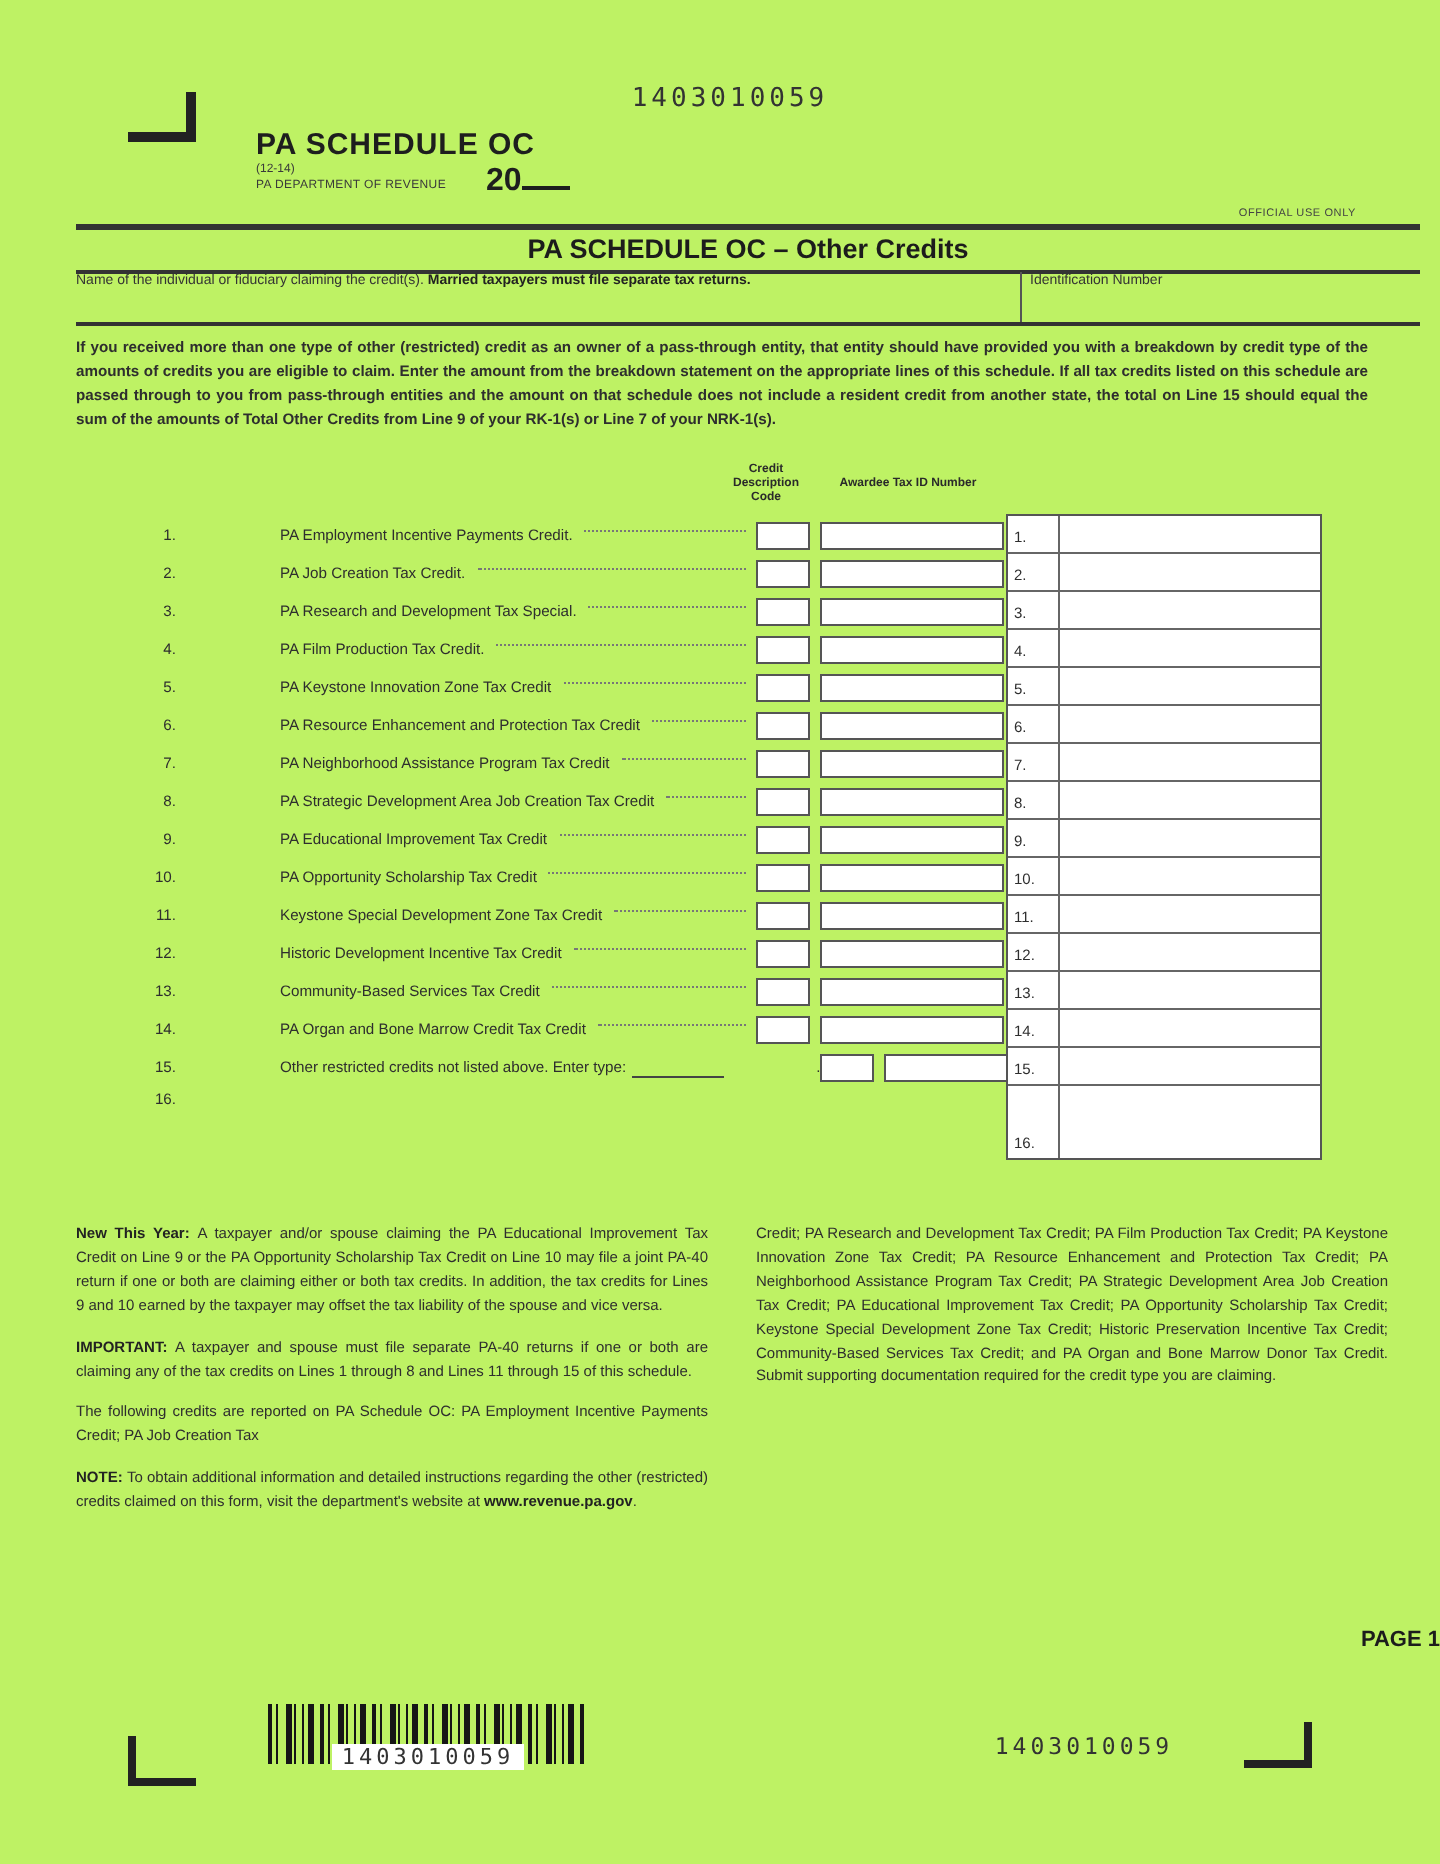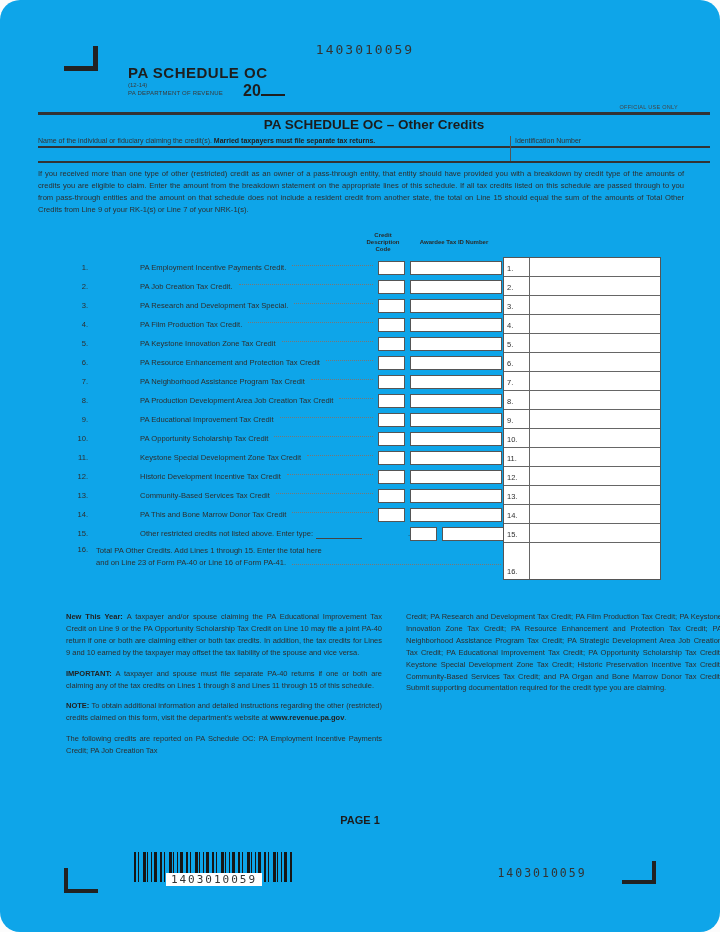--- a/index.html
+++ b/index.html
@@ -1,42 +1,42 @@
 <!DOCTYPE html>
 <html><head>
 <meta charset="utf-8">
 <style>
   * { margin:0; padding:0; box-sizing:border-box; }
   html,body { width:720px; height:932px; background:#fcfcfc; }
   body { font-family:"Liberation Sans", sans-serif; color:#2b2b2b; position:relative; overflow:hidden; }
-  .page { position:absolute; inset:0; background:#0ea5e9;border-radius:20px; }
+  .page { position:absolute; inset:0; background:#bef264; }
 
   
   .mark { position:absolute; }
   .mark-tl { left:64px; top:46px; width:34px; height:25px; border-right:5px solid #222; border-bottom:5px solid #222; }
   .mark-bl { left:64px; top:868px; width:34px; height:25px; border-left:4px solid #222; border-bottom:4px solid #222; }
   .mark-br { left:622px; top:861px; width:34px; height:23px; border-right:4px solid #222; border-bottom:4px solid #222; }
 
   .ocr { font-family:"DejaVu Sans Mono", monospace; color:#333; }
   .top-number { position:absolute; left:295px; top:42px; width:140px; text-align:center; font-size:13px; letter-spacing:2px; }
 
   .hdr-title { position:absolute; left:128px; top:64px; font-size:15px; font-weight:bold; letter-spacing:0.5px; color:#1e1e1e; }
   .hdr-rev   { position:absolute; left:128px; top:82px; font-size:6px; color:#3a3a3a; }
   .hdr-dept  { position:absolute; left:128px; top:90px; font-size:6px; color:#3a3a3a; letter-spacing:0.2px; }
   .year      { position:absolute; left:243px; top:82px; font-size:16px; font-weight:bold; color:#1e1e1e;text-align:center; }
   .year-blank{ display:inline-block; width:24px; border-bottom:2px solid #1e1e1e; height:13px; }
   .official  { position:absolute; right:42px; top:104px; font-size:5.5px; color:#444; letter-spacing:0.3px; }
 
-  .banner { position:absolute; left:38px; top:112px; width:672px; border-top:3px solid #333; border-bottom:2px solid #333; text-align:center; font-size:13.5px; font-weight:bold; padding:2px 0 14px; color:#1c1c1c; }
+  .banner { position:absolute; left:38px; top:112px; width:672px; border-top:3px solid #333; border-bottom:2px solid #333; text-align:center; font-size:13.5px; font-weight:bold; padding:2px 0 3px; color:#1c1c1c; }
 
   .name-row { position:absolute; left:38px; top:136px; width:672px; height:27px; display:flex; border-bottom:2.5px solid #333; }
   .name-cell { width:472px; font-size:7px; padding-top:1px; color:#333; }
   .id-cell { flex:1; border-left:1.5px solid #555; font-size:7px; padding:1px 0 0 4px; color:#333; }
 
-  .intro { position:absolute; left:38px; top:168px; width:646px; font-size:7.6px; line-height:12px; text-align:justify; color:#2e2e2e; }
+  .intro { position:absolute; left:38px; top:168px; width:646px; font-size:7.6px; line-height:12px; text-align:justify; color:#2e2e2e;font-weight:bold; }
 
   .col-head { position:absolute; font-size:6px; font-weight:bold; text-align:center; line-height:7px; color:#2a2a2a; }
   .code-head { left:360px; top:232px; width:46px; }
   .taxid-head { left:410px; top:239px; width:88px; }
 
   
   .rows { position:absolute; left:38px; top:258px; width:465px; }
   .oc-row { display:flex; align-items:center; height:19px; font-size:7.6px; color:#2e2e2e; }
   .oc-num { width:50px; text-align:right; flex:none; }
   .oc-label { margin-left:8px; white-space:nowrap; flex:none;padding-left:44px; }
@@ -52,26 +52,26 @@
 
   
   .amt-table { position:absolute; left:503px; top:257px; width:158px; border:1.8px solid #555; background:#fff; }
   .amt-row { display:flex; height:19px; border-bottom:1.8px solid #666; }
   .amt-row:last-child { border-bottom:none; height:36px; }
   .amt-num { width:26px; border-right:1.6px solid #666; font-size:7.5px; color:#2e2e2e; display:flex; align-items:flex-end; padding:0 0 3px 3px; }
   .amt-row:last-child .amt-num { align-items:flex-end; }
   .amt-cell { flex:1; background:#fff; }
 
   .instr-head { position:absolute; left:0; top:591px; width:720px; text-align:center; font-size:12.5px; font-weight:bold; letter-spacing:0.3px; color:#1c1c1c; }
-  .instr-col { position:absolute; top:611px; width:316px; font-size:7.5px; line-height:11.9px; text-align:justify; color:#2e2e2e;margin-left:28px; }
+  .instr-col { position:absolute; top:611px; width:316px; font-size:7.5px; line-height:11.9px; text-align:justify; color:#2e2e2e; }
   .instr-left { left:38px; }
   .instr-right { left:378px; }
   .instr-col p { margin-bottom:9px; }
 
-  .page-label { position:absolute; left:0; top:814px; width:720px; text-align:center; font-size:11px; font-weight:bold; color:#1c1c1c; }
+  .page-label { position:absolute; left:0; top:814px; width:720px; text-align:right; font-size:11px; font-weight:bold; color:#1c1c1c; }
 
   .barcode-wrap { position:absolute; left:134px; top:852px; width:160px; height:34px; }
   .barcode { width:100%; height:30px;
     background:
       repeating-linear-gradient(90deg,#161616 0 2px,transparent 2px 4px,#161616 4px 5px,transparent 5px 9px,#161616 9px 12px,transparent 12px 13px,#161616 13px 14px,transparent 14px 17px,#161616 17px 18px,transparent 18px 20px,#161616 20px 23px,transparent 23px 26px);
   }
   .barcode-num { position:absolute; left:0; top:17px; width:100%; text-align:center; }
   .barcode-num span { display:inline-block; background:#fff; padding:0 5px; font-size:11px; letter-spacing:2px; }
   .bottom-number { position:absolute; left:487px; top:866px; width:110px; text-align:center; font-size:11.5px; letter-spacing:2px; }
 
@@ -154,21 +154,21 @@
       </div>
       <div class="oc-row">
         <div class="oc-num">7.</div>
         <div class="oc-label">PA Neighborhood Assistance Program Tax Credit</div>
         <div class="dots"></div>
         <div class="code-box"></div>
         <div class="id-box"></div>
       </div>
       <div class="oc-row">
         <div class="oc-num">8.</div>
-        <div class="oc-label">PA Production Development Area Job Creation Tax Credit</div>
+        <div class="oc-label">PA Strategic Development Area Job Creation Tax Credit</div>
         <div class="dots"></div>
         <div class="code-box"></div>
         <div class="id-box"></div>
       </div>
       <div class="oc-row">
         <div class="oc-num">9.</div>
         <div class="oc-label">PA Educational Improvement Tax Credit</div>
         <div class="dots"></div>
         <div class="code-box"></div>
         <div class="id-box"></div>
@@ -196,43 +196,36 @@
       </div>
       <div class="oc-row">
         <div class="oc-num">13.</div>
         <div class="oc-label">Community-Based Services Tax Credit</div>
         <div class="dots"></div>
         <div class="code-box"></div>
         <div class="id-box"></div>
       </div>
       <div class="oc-row">
         <div class="oc-num">14.</div>
-        <div class="oc-label">PA This and Bone Marrow Donor Tax Credit</div>
+        <div class="oc-label">PA Organ and Bone Marrow Credit Tax Credit</div>
         <div class="dots"></div>
         <div class="code-box"></div>
         <div class="id-box"></div>
       </div>
       <div class="oc-row">
         <div class="oc-num">15.</div>
         <div class="oc-label">Other restricted credits not listed above. Enter type:</div>
         <div class="type-blank"></div>
         <div class="oc-label" style="margin-left: 2px;">.</div>
         <div class="filler"></div>
         <div class="code-box"></div>
         <div class="id-box"></div>
       </div>
       <div class="oc-row16">
         <div class="oc-num">16.</div>
-        <div class="oc16-body">
-          <div>Total PA Other Credits. Add Lines 1 through 15. Enter the total here</div>
-          <div class="oc16-line2">
-            <div style="white-space: nowrap;">and on Line 23 of Form PA-40 or Line 16 of Form PA-41.</div>
-            <div class="dots"></div>
-          </div>
-        </div>
       </div>
     </div>
 
   <div class="amt-table">
       <div class="amt-row">
         <div class="amt-num">1.</div>
         <div class="amt-cell"></div>
       </div>
       <div class="amt-row">
         <div class="amt-num">2.</div>
@@ -292,22 +285,22 @@
       </div>
       <div class="amt-row">
         <div class="amt-num">16.</div>
         <div class="amt-cell"></div>
       </div>
     </div>
 
   <div class="instr-col instr-left">
       <p><b>New This Year: </b>A taxpayer and/or spouse claiming the PA Educational Improvement Tax Credit on Line 9 or the PA Opportunity Scholarship Tax Credit on Line 10 may file a joint PA-40 return if one or both are claiming either or both tax credits. In addition, the tax credits for Lines 9 and 10 earned by the taxpayer may offset the tax liability of the spouse and vice versa.</p>
       <p><b>IMPORTANT: </b>A taxpayer and spouse must file separate PA-40 returns if one or both are claiming any of the tax credits on Lines 1 through 8 and Lines 11 through 15 of this schedule.</p>
+      <p>The following credits are reported on PA Schedule OC: PA Employment Incentive Payments Credit; PA Job Creation Tax</p>
       <p><b>NOTE: </b>To obtain additional information and detailed instructions regarding the other (restricted) credits claimed on this form, visit the department's website at<b> www.revenue.pa.gov</b>.</p>
-      <p>The following credits are reported on PA Schedule OC: PA Employment Incentive Payments Credit; PA Job Creation Tax</p>
     </div>
   <div class="instr-col instr-right">
       <p>Credit; PA Research and Development Tax Credit; PA Film Production Tax Credit; PA Keystone Innovation Zone Tax Credit; PA Resource Enhancement and Protection Tax Credit; PA Neighborhood Assistance Program Tax Credit; PA Strategic Development Area Job Creation Tax Credit; PA Educational Improvement Tax Credit; PA Opportunity Scholarship Tax Credit; Keystone Special Development Zone Tax Credit; Historic Preservation Incentive Tax Credit; Community-Based Services Tax Credit; and PA Organ and Bone Marrow Donor Tax Credit. Submit supporting documentation required for the credit type you are claiming.</p>
     </div>
 
   <div class="page-label">PAGE 1</div>
 
   <div class="barcode-wrap">
     <div class="barcode"></div>
     <div class="barcode-num"><span class="ocr">1403010059</span></div>

